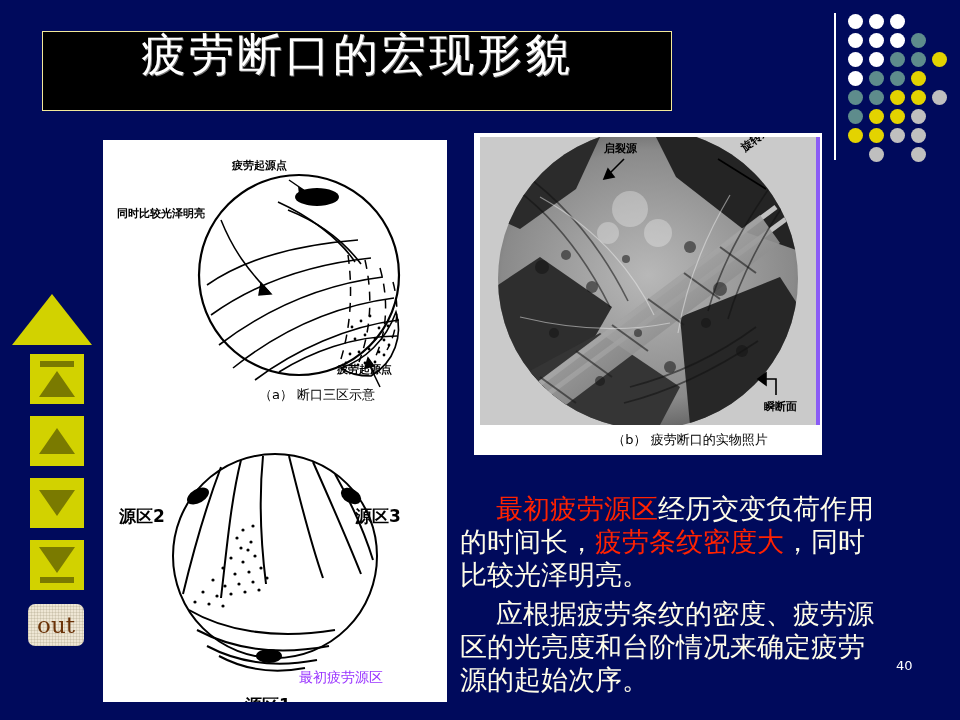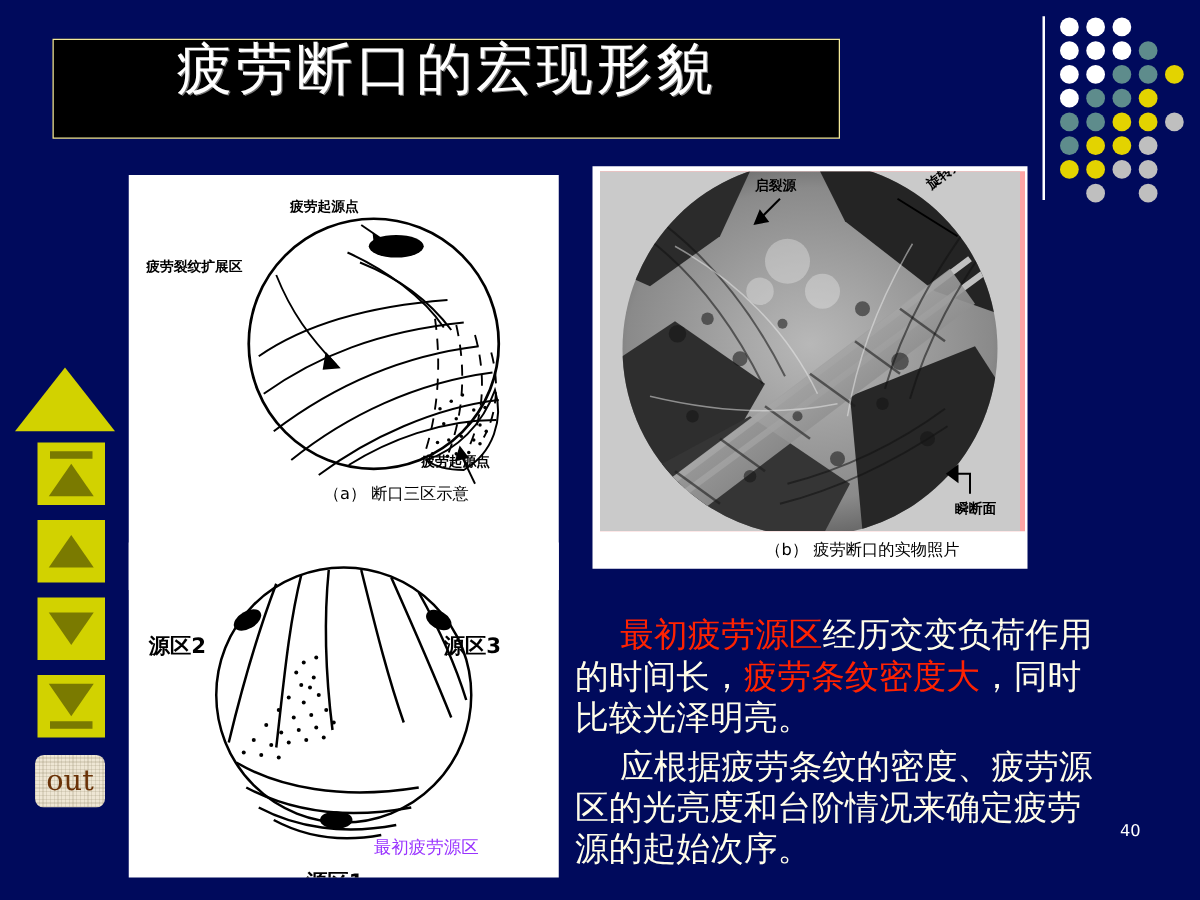--- a/index.html
+++ b/index.html
@@ -179,21 +179,21 @@
     font-size: 14px;
   }
 
   
   #photo-area {
     position: absolute;
     left: 6px;
     top: 4px;
     width: 340px;
     height: 288px;
-    background: #fca5a5;
+    background: #8b5cf6;
     overflow: hidden;
   }
   .photo-label {
     position: absolute;
     color: #000000;
     font-family: "DejaVu Sans", "Liberation Sans", sans-serif;
     font-size: 11px;
     font-weight: bold;
     white-space: nowrap;
     z-index: 4;
@@ -350,21 +350,21 @@
       <g stroke="#000" stroke-width="1.5" fill="none">
         <path d="M186 40 L205 53"></path>
         <path d="M196 48 L205 53 L197 57 Z" fill="#000"></path>
         <path d="M118 80 C130 110 145 130 166 152"></path>
         <path d="M158 143 L168 154 L156 155 Z" fill="#000"></path>
         <path d="M277 247 L265 222"></path>
         <path d="M262 228 L265 218 L271 226 Z" fill="#000"></path>
       </g>
     </svg>
     <span class="fig-label" style="left:129px; top:18px;">疲劳起源点</span>
-    <span class="fig-label" style="left:14px; top:66px;">疲劳裂纹扩展区</span>
+    <span class="fig-label" style="left:14px; top:66px;">同时比较光泽明亮</span>
     <span class="fig-label" style="left:234px; top:222px;">疲劳起源点</span>
     <span class="fig-caption" style="top:246px;">（a） 断口三区示意</span>
   </div>
 
   <div id="fig-c" class="fig-panel">
     <svg viewBox="0 0 344 268" width="344" height="268">
       <g fill="none" stroke="#000" stroke-width="2">
         <circle cx="172" cy="122" r="102"></circle>
       </g>
       <g fill="none" stroke="#000" stroke-width="2">

